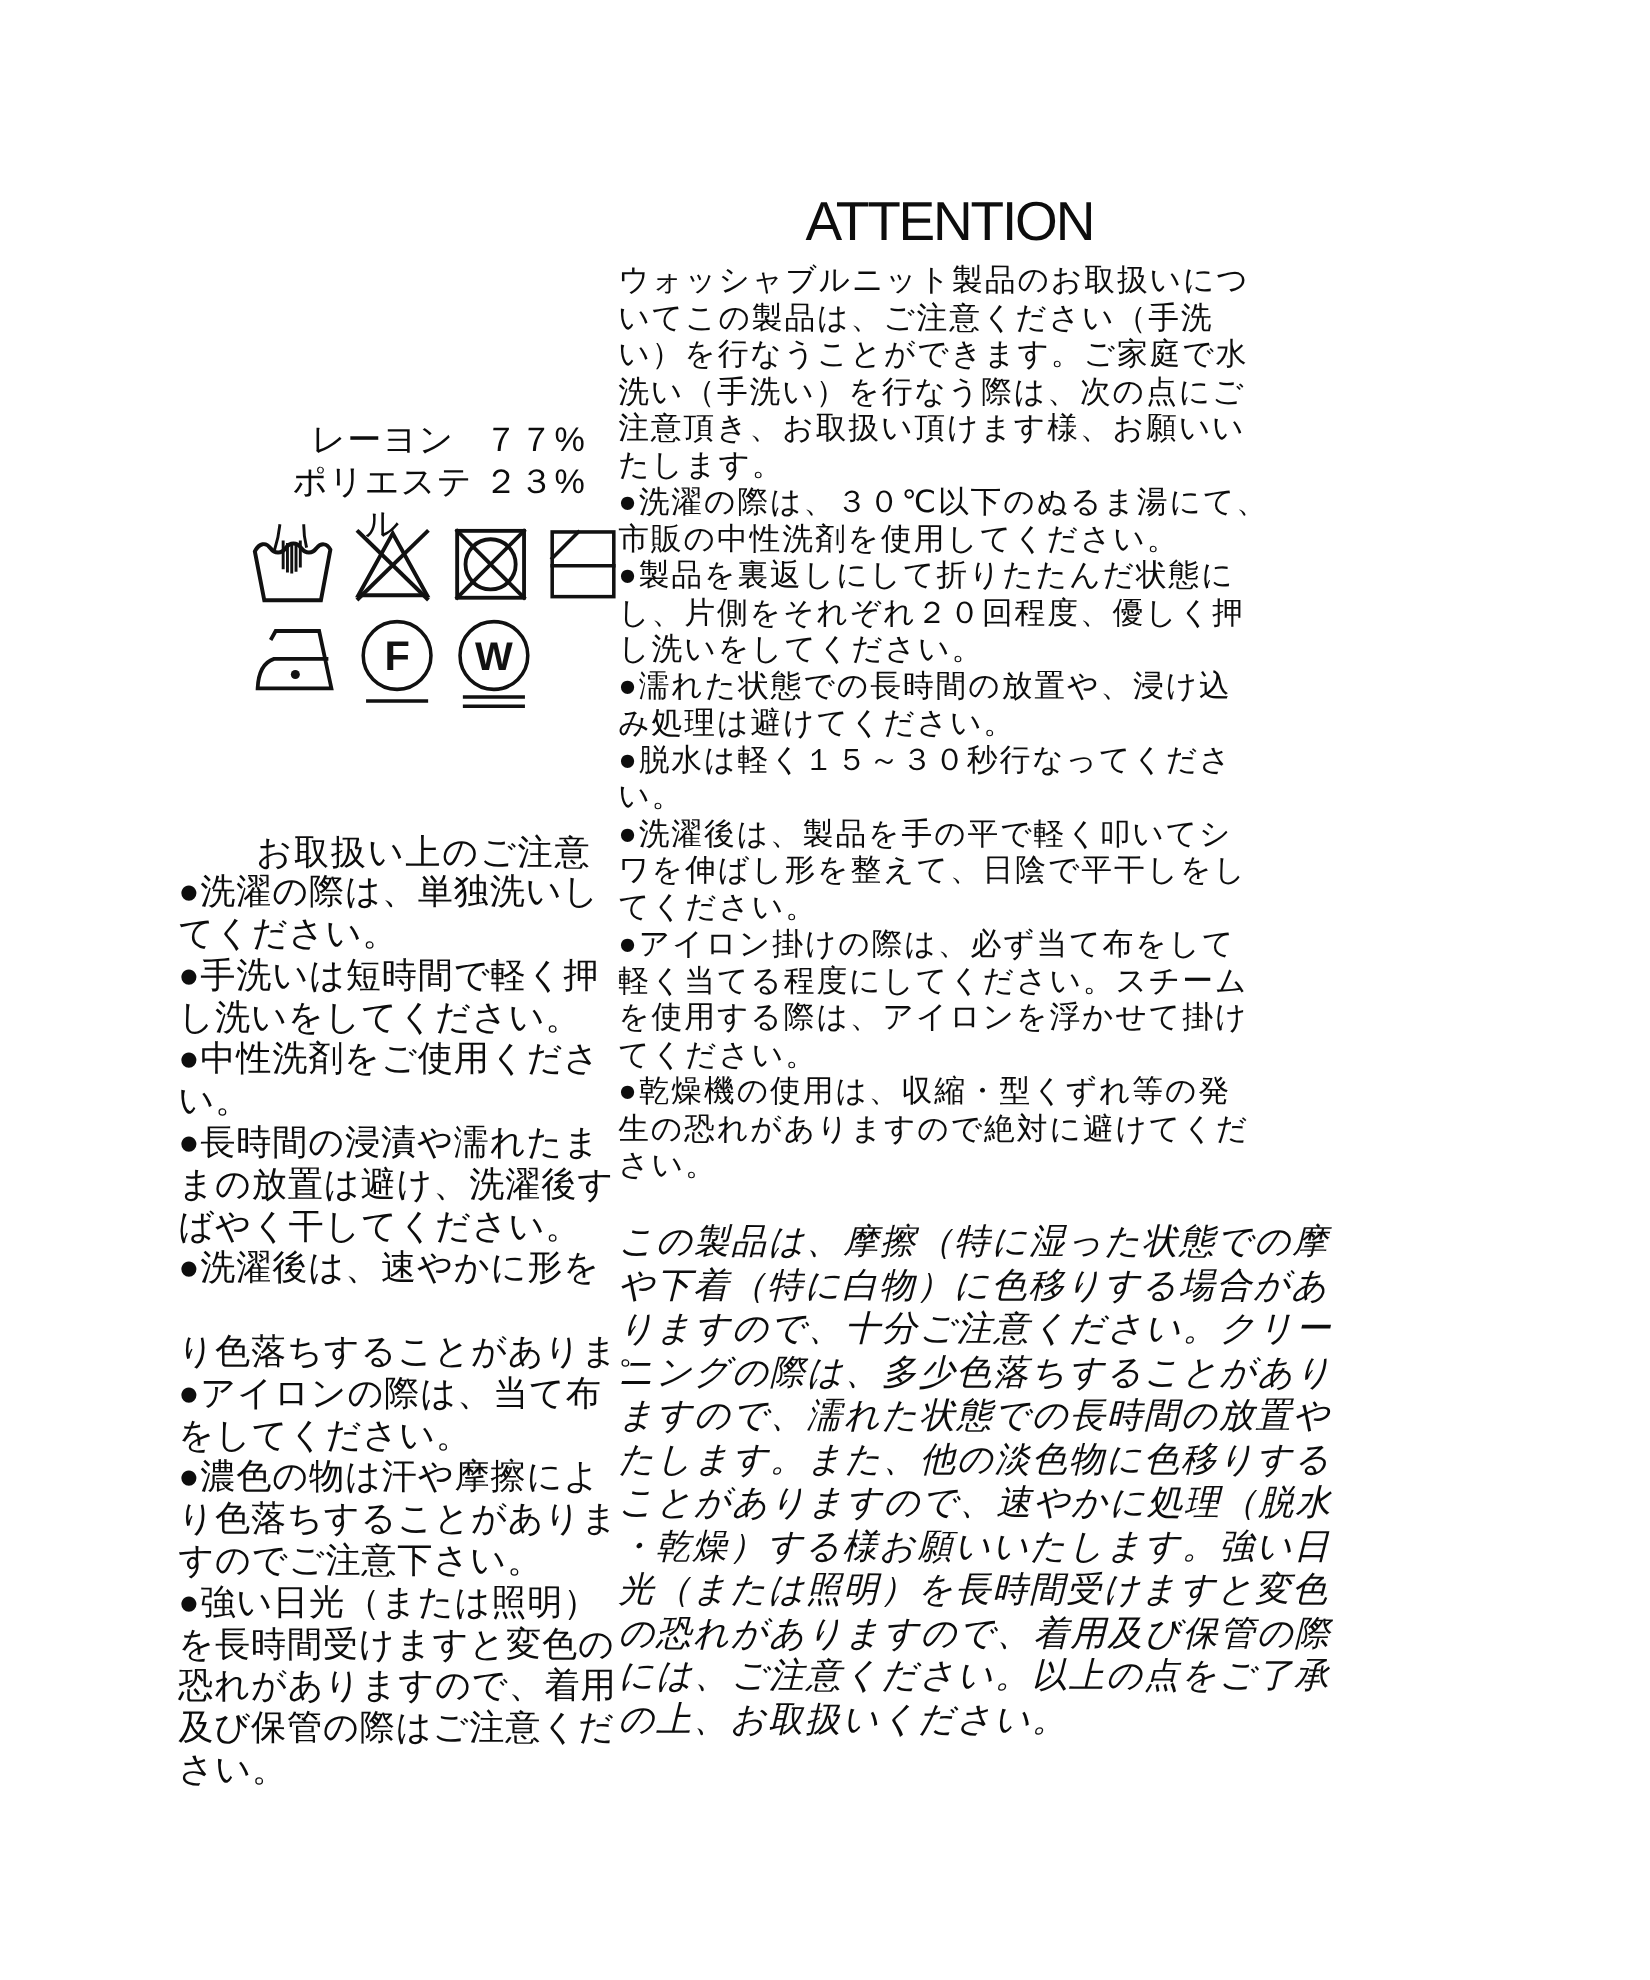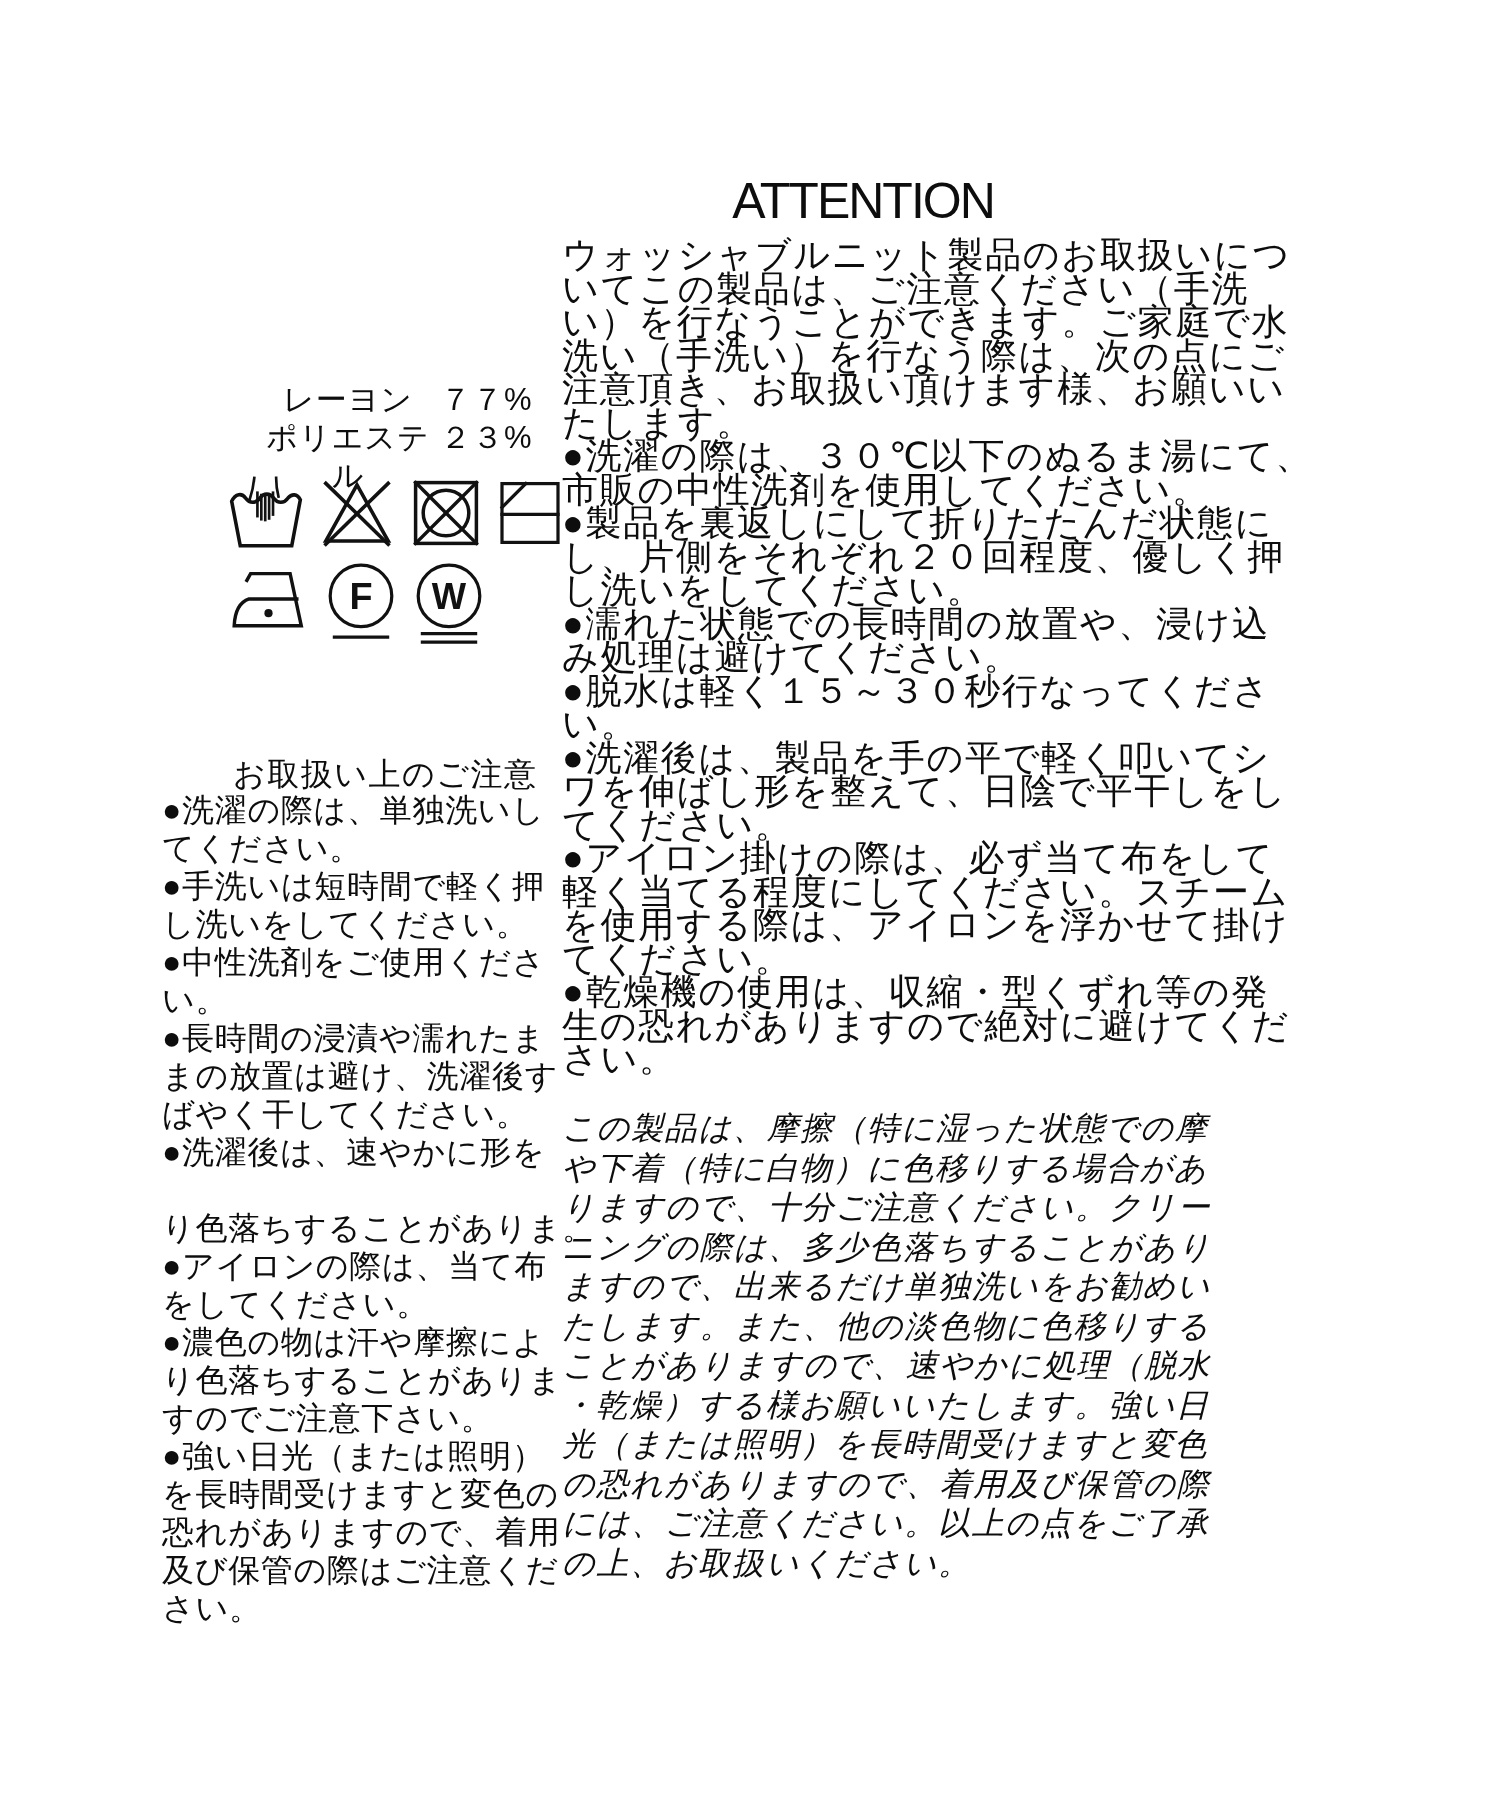--- a/index.html
+++ b/index.html
@@ -26,21 +26,21 @@
   .sym svg{display:block;}
   .stroke{fill:none;stroke:#111;stroke-width:4.6;stroke-linecap:square;}
   .stroke-thin{fill:none;stroke:#111;stroke-width:3.4;stroke-linecap:square;}
   .fillb{fill:#111;stroke:none;}
   .symletter{font-family:"Liberation Sans","DejaVu Sans",sans-serif;font-weight:bold;}
   
   #left-head{left:233px;top:753px;font-size:32px;letter-spacing:1.5px;white-space:nowrap;}
   #left-col{left:162px;top:791px;font-size:32px;}
   .lline{height:38px;line-height:38px;letter-spacing:0.7px;white-space:nowrap;}
   
-  #right-col-p1{left:562px;top:238px;font-size:36px;}
+  #right-col-p1{left:562px;top:238px;font-size:28px;}
   .rline{height:33.5px;line-height:33.5px;letter-spacing:1.7px;white-space:nowrap;}
   #right-col-p2{left:562px;top:1109px;font-size:32px;font-style:italic;}
   .r2line{height:39.5px;line-height:39.5px;letter-spacing:1.7px;white-space:nowrap;}
 </style>
 </head>
 <body>
 
 <div>
 
   <div id="title" class="abs">ATTENTION</div>
@@ -169,21 +169,21 @@
       <div class="rline">てください。</div>
       <div class="rline">●乾燥機の使用は、収縮・型くずれ等の発</div>
       <div class="rline">生の恐れがありますので絶対に避けてくだ</div>
       <div class="rline">さい。</div>
     </div>
   <div id="right-col-p2" class="abs">
       <div class="r2line">この製品は、摩擦（特に湿った状態での摩</div>
       <div class="r2line">や下着（特に白物）に色移りする場合があ</div>
       <div class="r2line">りますので、十分ご注意ください。クリー</div>
       <div class="r2line">ニングの際は、多少色落ちすることがあり</div>
-      <div class="r2line">ますので、出来るだけ単独洗いをお勧めい</div>
+      <div class="r2line">ますので、濡れた状態での長時間の放置や</div>
       <div class="r2line">たします。また、他の淡色物に色移りする</div>
       <div class="r2line">ことがありますので、速やかに処理（脱水</div>
       <div class="r2line">・乾燥）する様お願いいたします。強い日</div>
       <div class="r2line">光（または照明）を長時間受けますと変色</div>
       <div class="r2line">の恐れがありますので、着用及び保管の際</div>
       <div class="r2line">には、ご注意ください。以上の点をご了承</div>
       <div class="r2line">の上、お取扱いください。</div>
     </div>
 
 </div>

